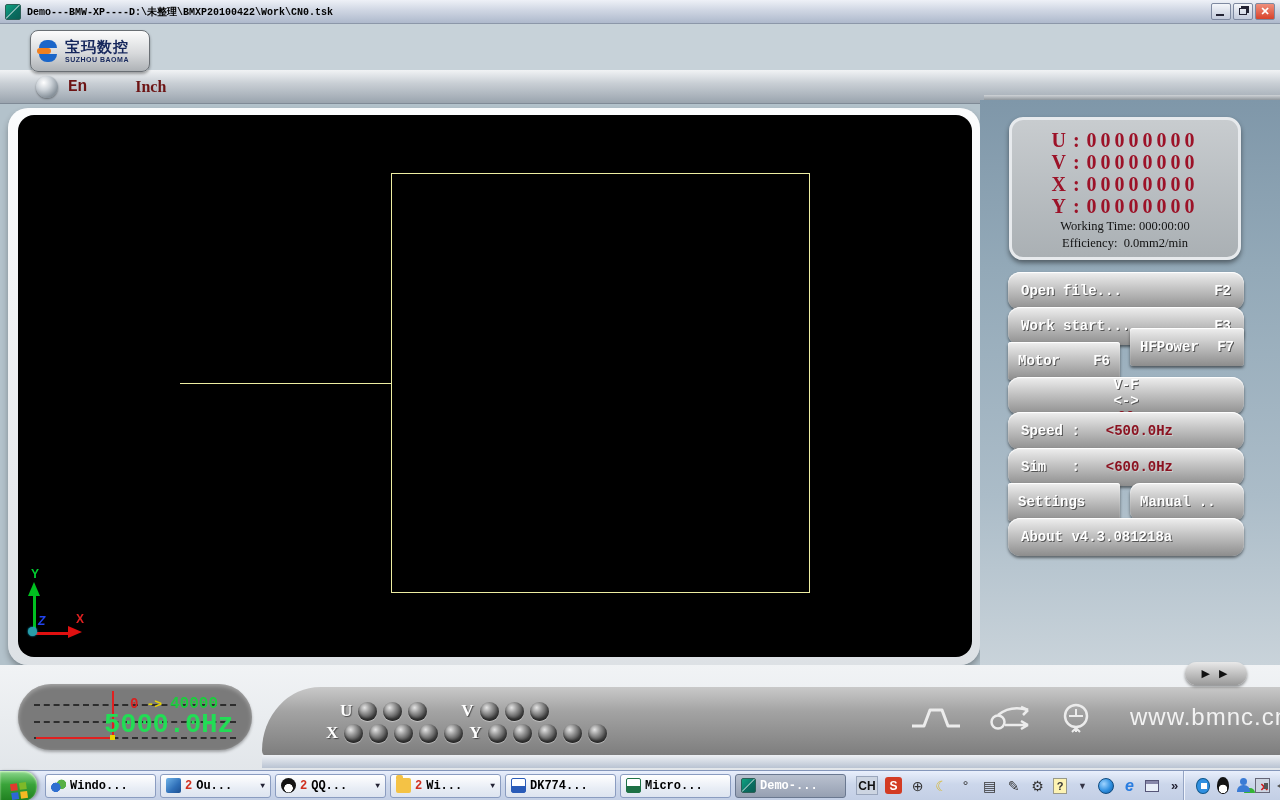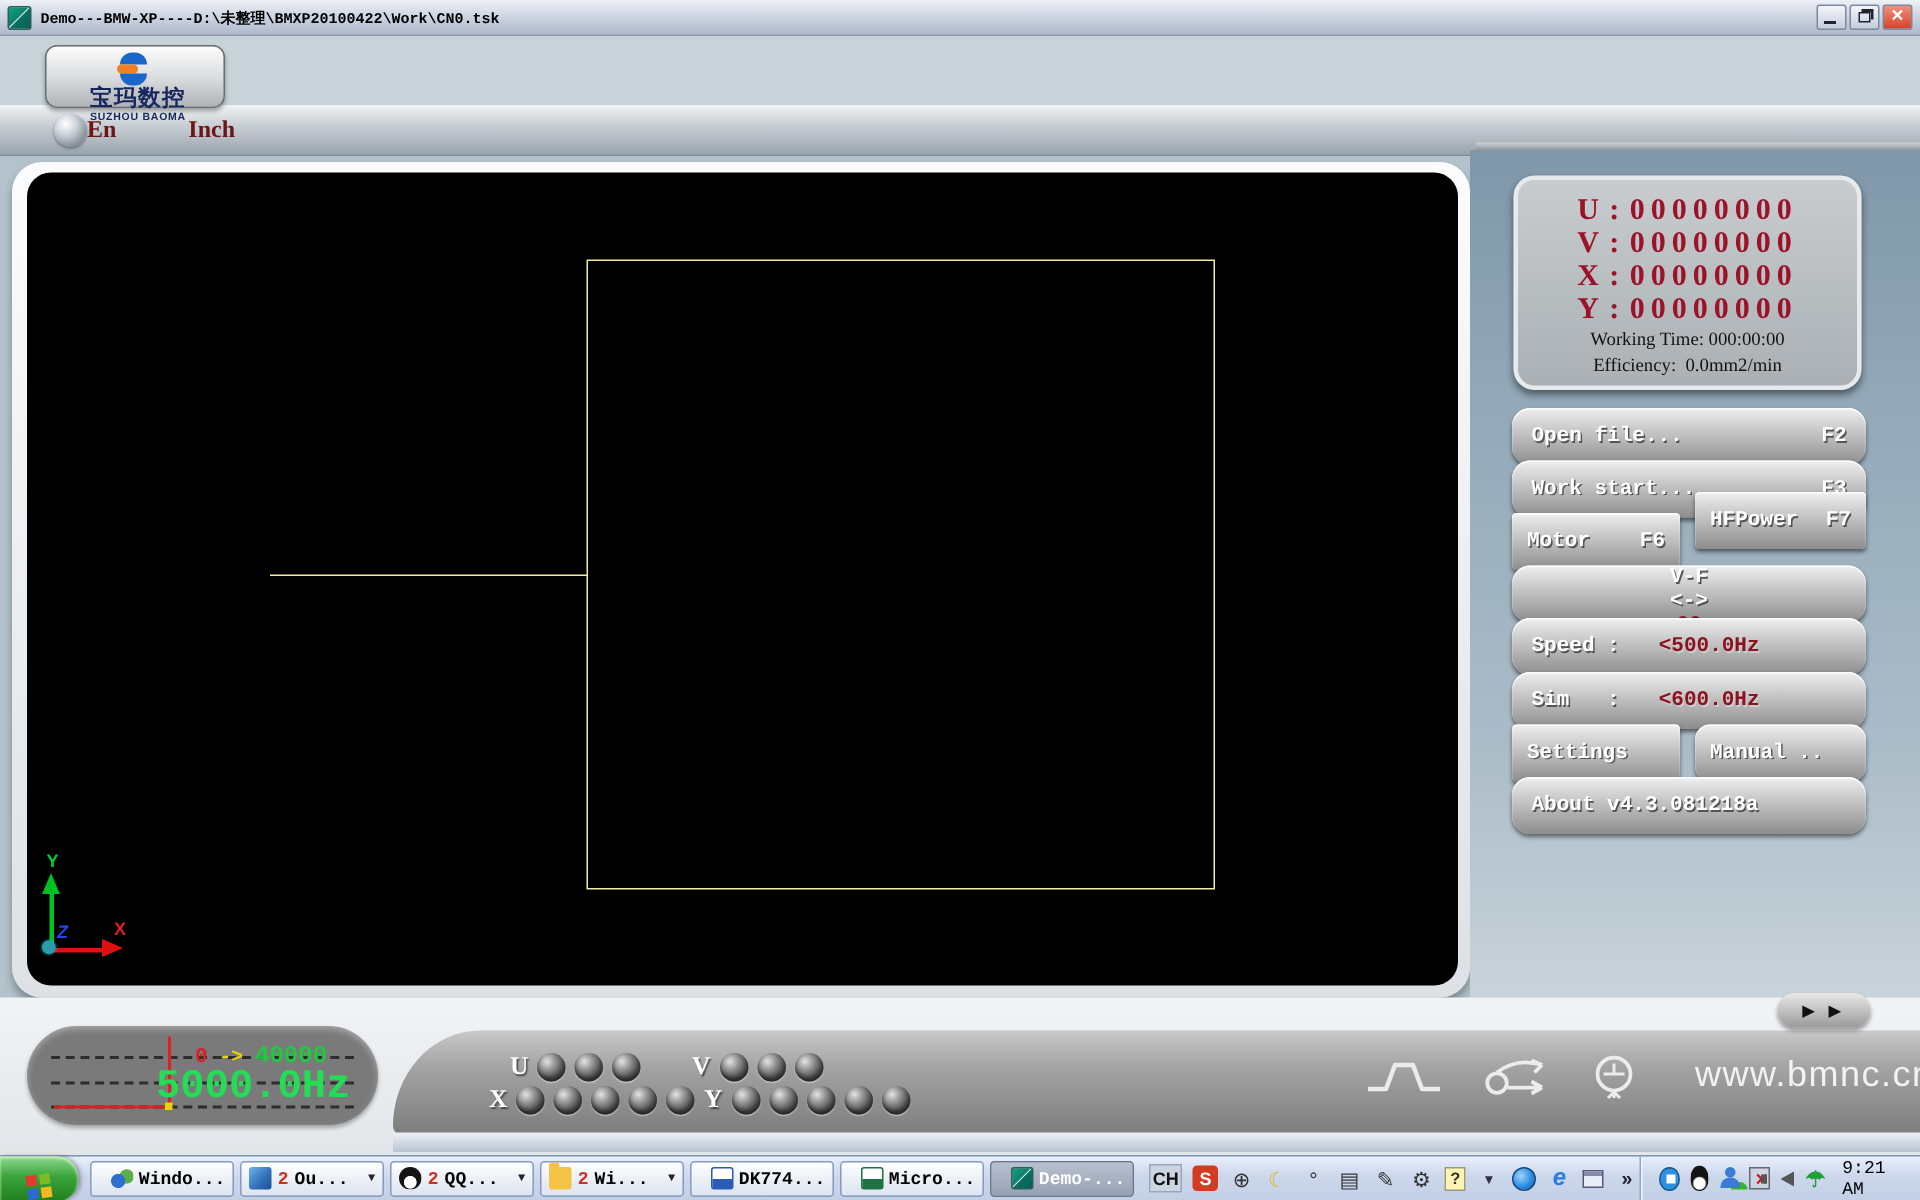--- a/index.html
+++ b/index.html
@@ -23,26 +23,26 @@
 
   
   .app { position:absolute; left:0; top:24px; width:1280px; height:746px; background:#b3c2cb; }
   .band { position:absolute; left:0; top:0; width:1280px; height:46px; background:#c7d2d9; }
   .toolbar { position:absolute; left:0; top:46px; width:1280px; height:34px;
     background:linear-gradient(180deg,#f1f3f5 0%,#c9cfd5 40%,#9aa4ae 100%);
     border-bottom:1px solid #7f8a96; display:flex; align-items:center; }
   .ball { width:22px; height:22px; border-radius:50%; margin-left:36px;
     background:radial-gradient(circle at 35% 30%,#ffffff 0%,#cdd3d9 35%,#8b959e 70%,#6a737b 100%);
     box-shadow:0 1px 2px rgba(0,0,0,.4); }
-  .lang-label { font-family:Liberation Serif, serif; font-weight:bold; font-size:16px; color:#6d1414; }
+  .lang-label { margin-left:10px; font-family:Liberation Mono, monospace; font-weight:bold; font-size:16px; color:#6d1414; }
   .units-label { margin-left:48px; font-family:"Liberation Serif","DejaVu Serif",serif; font-weight:bold; font-size:16px; color:#6d1414; }
 
   .logo-plate { position:absolute; left:30px; top:6px; width:120px; height:42px; border-radius:8px;
     background:linear-gradient(180deg,#fcfcfc 0%,#d8dadc 55%,#aeb2b6 100%);
-    border:1px solid #6a6f74; box-shadow:0 2px 3px rgba(0,0,0,.35); display:flex; align-items:center; padding:3px 6px; z-index:3;flex-direction:column; }
+    border:1px solid #6a6f74; box-shadow:0 2px 3px rgba(0,0,0,.35); display:flex; align-items:center; padding:3px 6px; z-index:3; }
   .logo-mark { width:24px; height:24px; position:relative; flex:none; }
   .lm1 { position:absolute; left:2px; top:1px; width:18px; height:8px; border-radius:8px 8px 0 0; background:#1b66c9; }
   .lm2 { position:absolute; left:0px; top:9px; width:14px; height:6px; border-radius:3px; background:#f08020; }
   .lm3 { position:absolute; left:2px; top:15px; width:18px; height:8px; border-radius:0 0 8px 8px; background:#1b66c9; }
   .logo-text { margin-left:4px; display:flex; flex-direction:column; line-height:1; }
   .logo-cn { font-size:15px; font-weight:bold; color:#16275c; letter-spacing:1px; }
   .logo-en { font-size:7px; font-weight:bold; color:#16275c; margin-top:2px; letter-spacing:.5px; }
 
   .demo-swoosh { position:absolute; right:0; top:4px; width:296px; height:67px; background:#4e7089;
     border-radius:72px 0 0 0 / 66px 0 0 0; z-index:2; display:flex; align-items:flex-end; justify-content:center; }
@@ -134,24 +134,24 @@
     display:flex; align-items:center; }
   .start-btn { width:102px; height:30px; border:0; border-radius:0 14px 14px 0;
     background:linear-gradient(180deg,#8fd98f 0%,#3aa43a 45%,#1f7f1f 100%);
     box-shadow:inset 0 1px 2px #d7f7c9, 2px 0 3px rgba(0,0,0,.3);
     display:flex; align-items:center; gap:6px; padding:12px 10px;flex-direction:column; }
   .flag { width:16px; height:16px; transform:rotate(-8deg); display:grid; grid-template-columns:7px 7px; grid-template-rows:7px 7px; gap:2px; }
   .flag i:nth-child(1){background:#e23a2e;} .flag i:nth-child(2){background:#7eb928;}
   .flag i:nth-child(3){background:#2e67d6;} .flag i:nth-child(4){background:#f6b923;}
   .start-label { color:#fff; font-weight:bold; font-style:italic; font-size:17px; text-shadow:1px 1px 2px #14501a; }
   .tasks { display:flex; gap:4px; margin-left:8px; }
-  .task { height:24px; width:96px; border:1px solid #8a9cc0; border-radius:3px;
+  .task { height:24px; width:111px; border:1px solid #8a9cc0; border-radius:3px;
     background:linear-gradient(180deg,#ffffff,#e8edf5 60%,#dde4f0);
     display:flex; align-items:center; gap:4px; padding:0 5px;
-    font-family:"Liberation Mono","DejaVu Sans Mono",monospace; font-size:12px; font-weight:bold; color:#000; white-space:nowrap; overflow:hidden;justify-content:flex-end; }
+    font-family:"Liberation Mono","DejaVu Sans Mono",monospace; font-size:12px; font-weight:bold; color:#000; white-space:nowrap; overflow:hidden; }
   .task.active { background:linear-gradient(180deg,#b9c1cf,#96a0b2); border-color:#6a7890; color:#fff; }
   .task .cnt { color:#d03020; }
   .task .dd { margin-left:auto; font-size:8px; color:#223; }
   .ticon { width:15px; height:15px; flex:none; border-radius:2px; position:relative; }
   .i-msn { background:radial-gradient(circle at 32% 62%, #2f6fd0 0 4.5px, transparent 5px),
            radial-gradient(circle at 70% 42%, #58b046 0 4.5px, transparent 5px); }
   .i-outlook { background:linear-gradient(135deg,#6fb3e8 0%,#2f6fb8 60%,#1d4f90 100%); }
   .i-qq { border-radius:50%; background:radial-gradient(circle at 50% 68%, #ffffff 0 4px, transparent 4.5px), #141414; }
   .i-folder { background:#f4c245; border-radius:2px 2px 2px 2px; }
   .i-folder::before { content:""; position:absolute; left:0; top:-3px; width:7px; height:4px; background:#f4c245; border-radius:2px 2px 0 0; }

